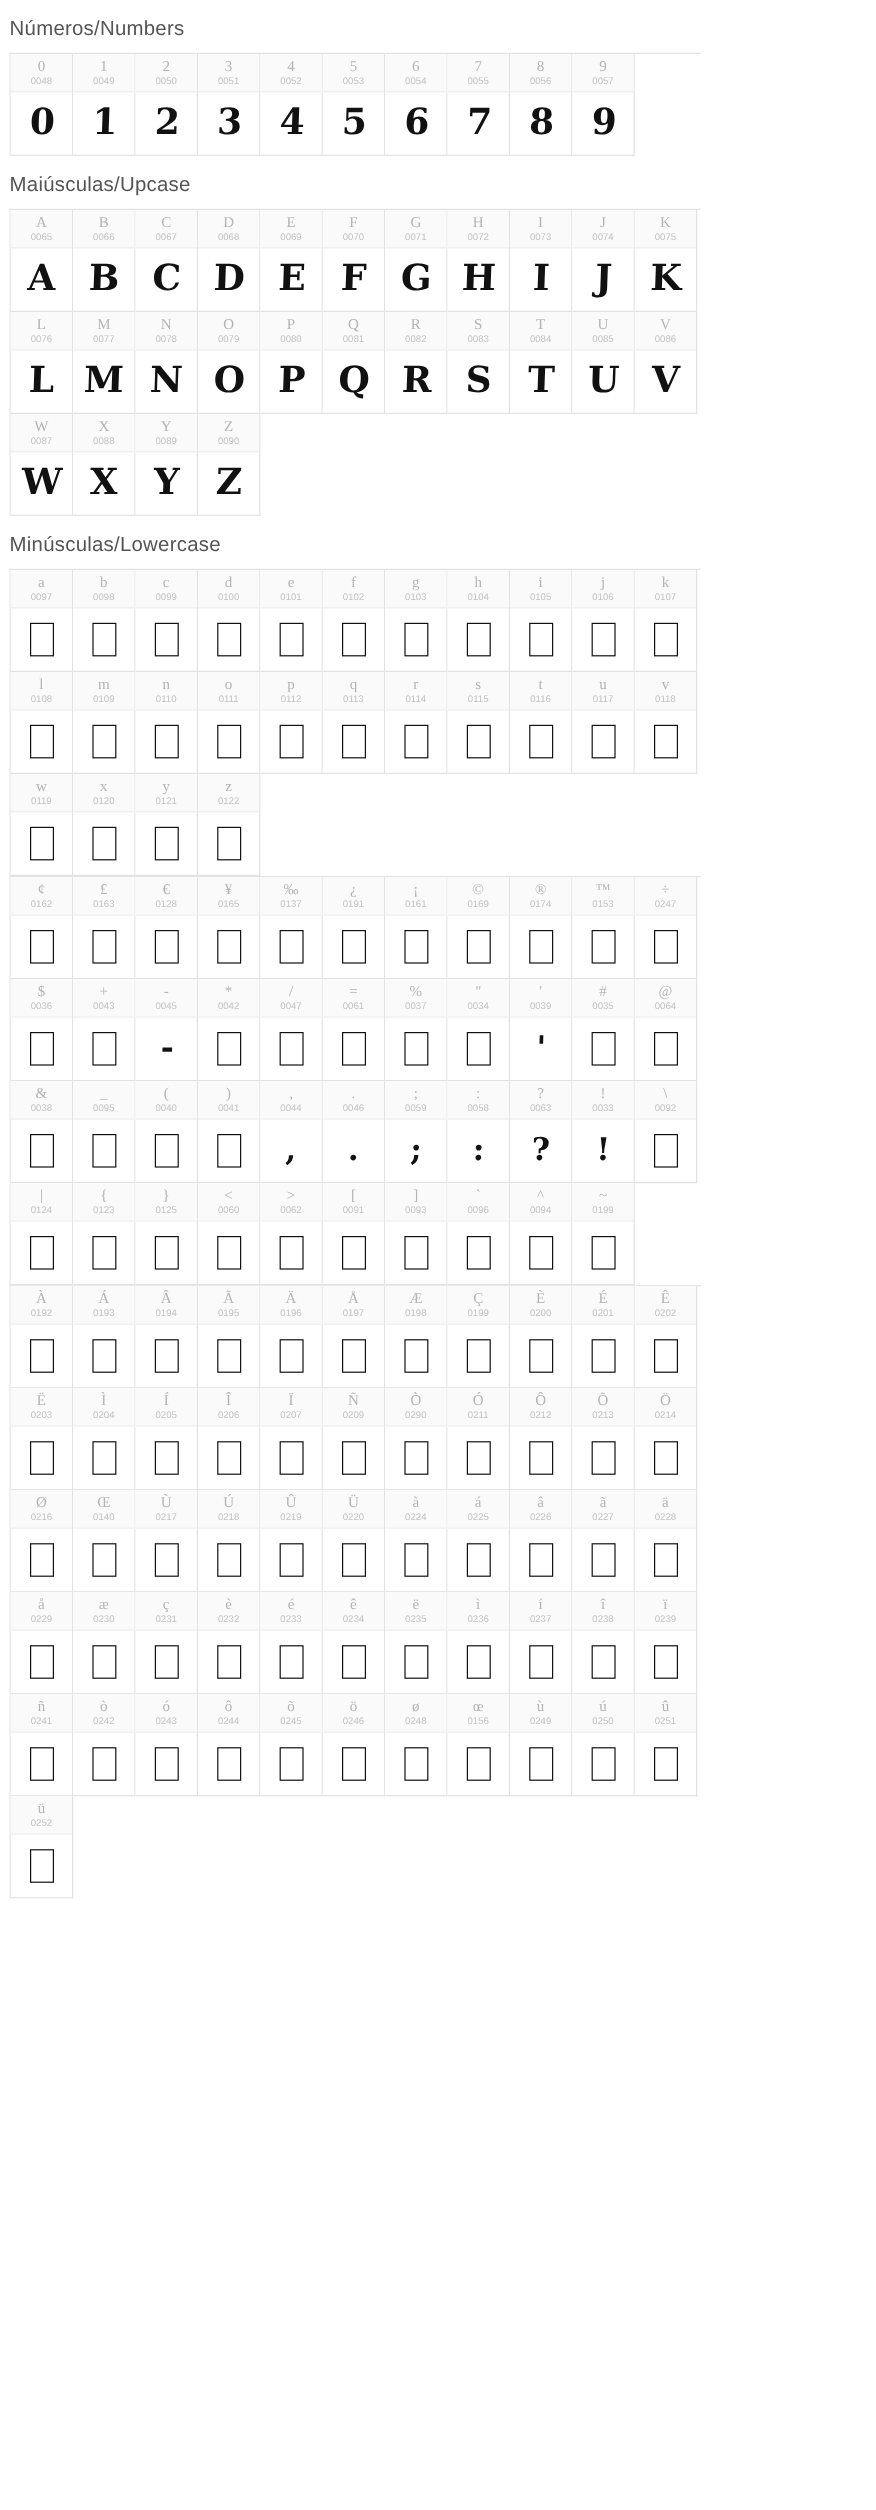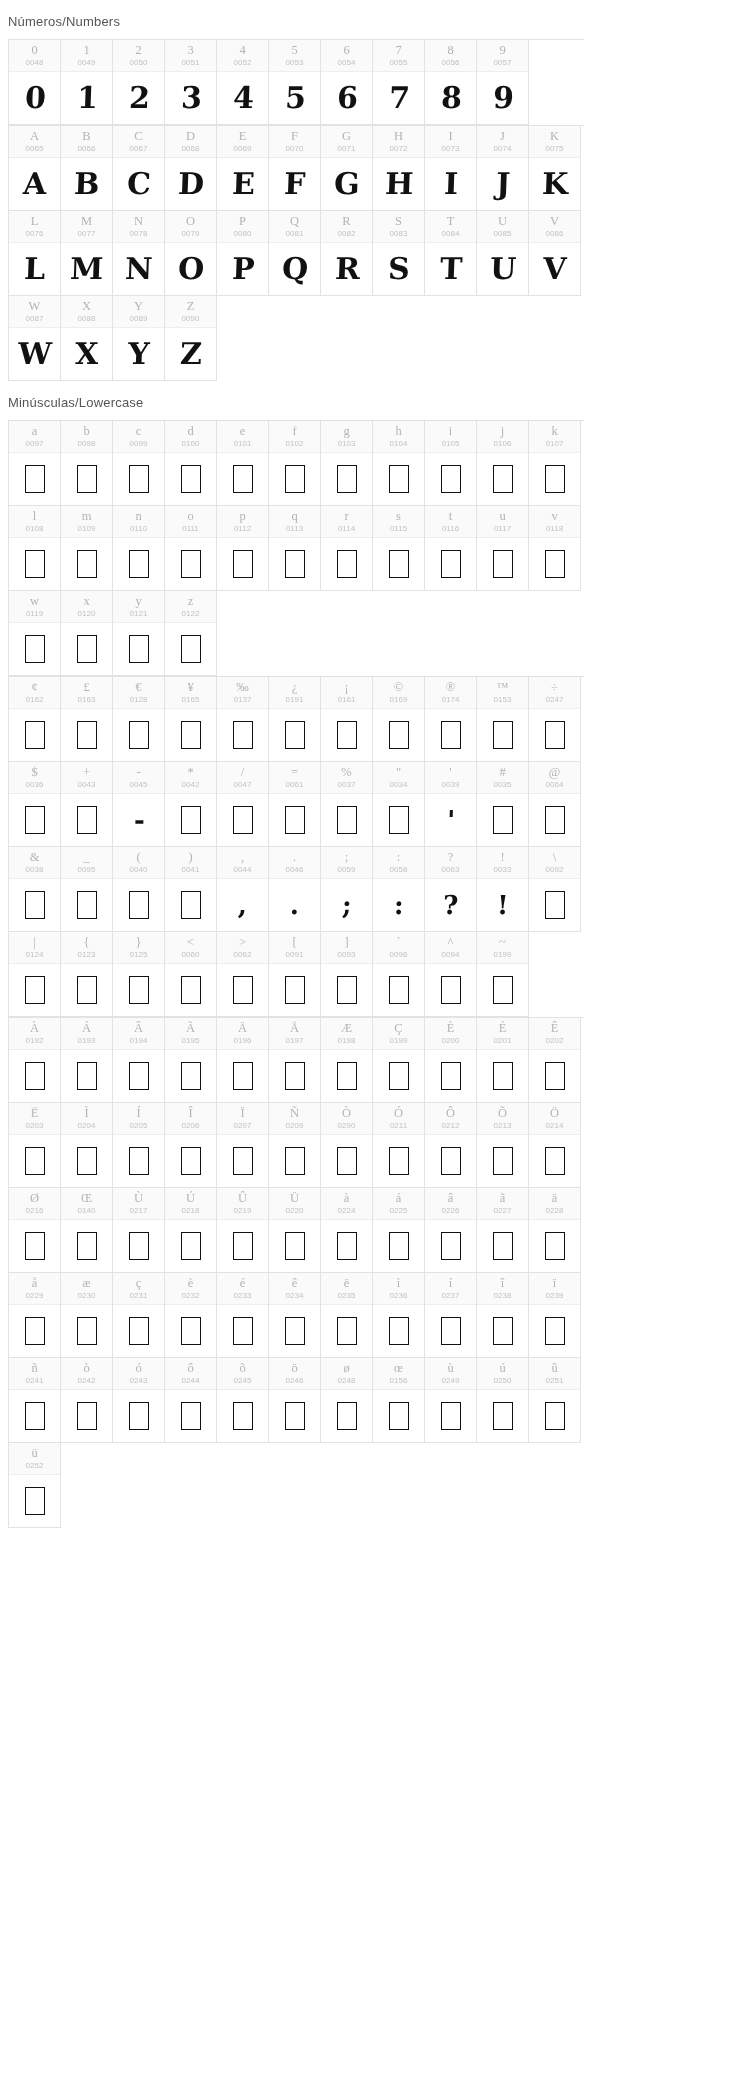--- a/index.html
+++ b/index.html
@@ -15,21 +15,21 @@
   }
   .page {
     width: 730px;
     box-sizing: border-box;
     padding: 0 0 30px 0;
   }
   .section {
     margin: 0 0 0 0;
   }
   .section-title {
-    font-size: 13px;
+    font-size: 17px;
     color: #555555;
     font-weight: normal;
     padding: 14px 0 10px 8px;
     margin: 0;
     letter-spacing: 0.2px;
   }
   .grid {
     display: flex;
     flex-wrap: wrap;
     margin: 0 0 0 8px;
@@ -195,20 +195,21 @@
               <span class="ch">9</span>
               <span class="code">0057</span>
             </div>
             <div class="glyph">
               <span class="render">9</span>
             </div>
           </div>
         </div>
       </div>
       <div class="section">
+        <div class="section-title">Maiúsculas/Upcase</div>
         <div class="grid">
           <div class="cell">
             <div class="head">
               <span class="ch">A</span>
               <span class="code">0065</span>
             </div>
             <div class="glyph">
               <span class="render">A</span>
             </div>
           </div>

